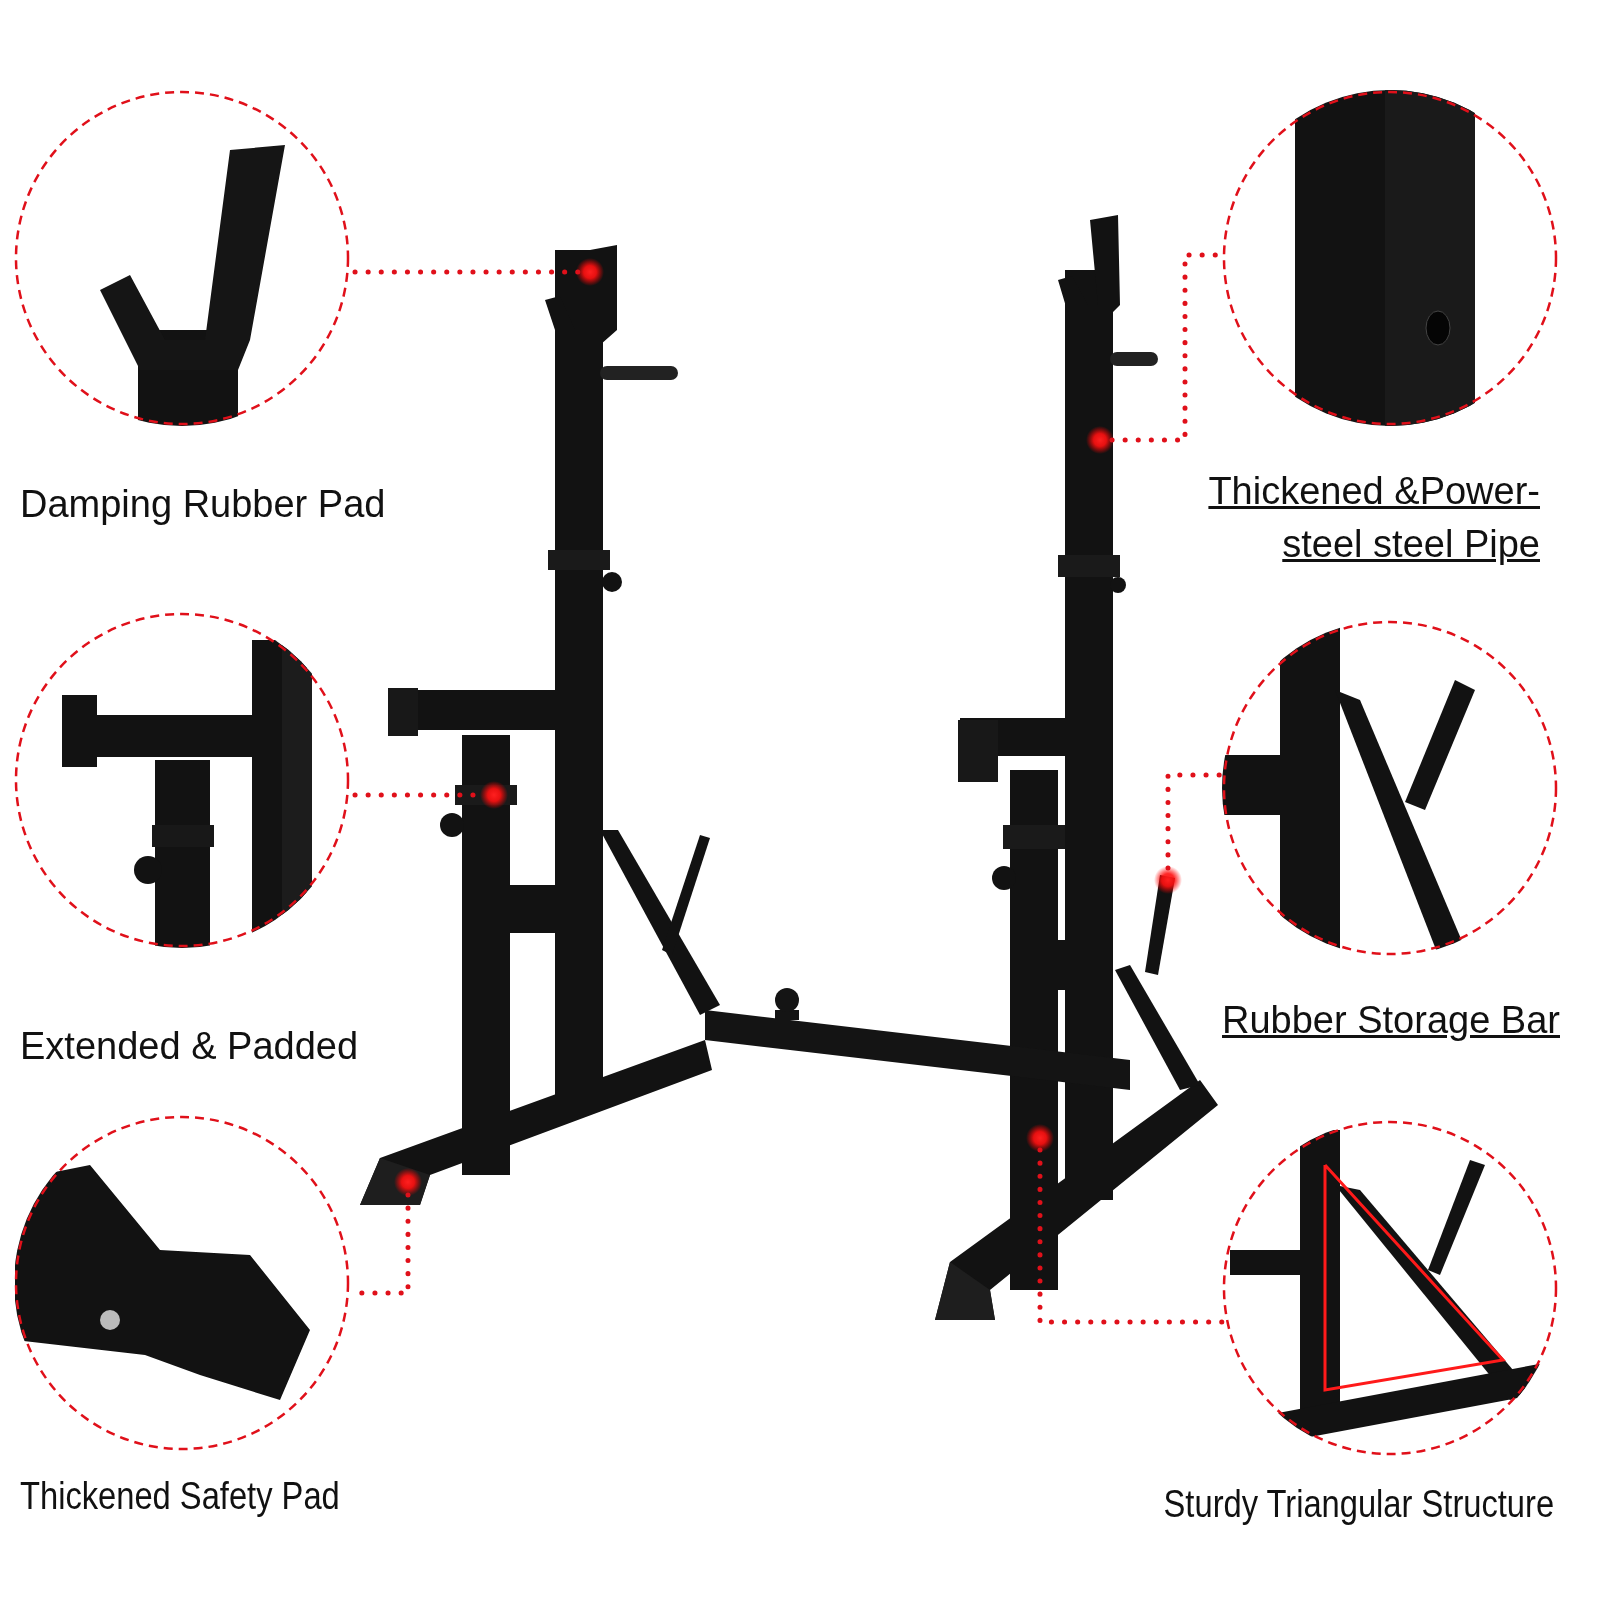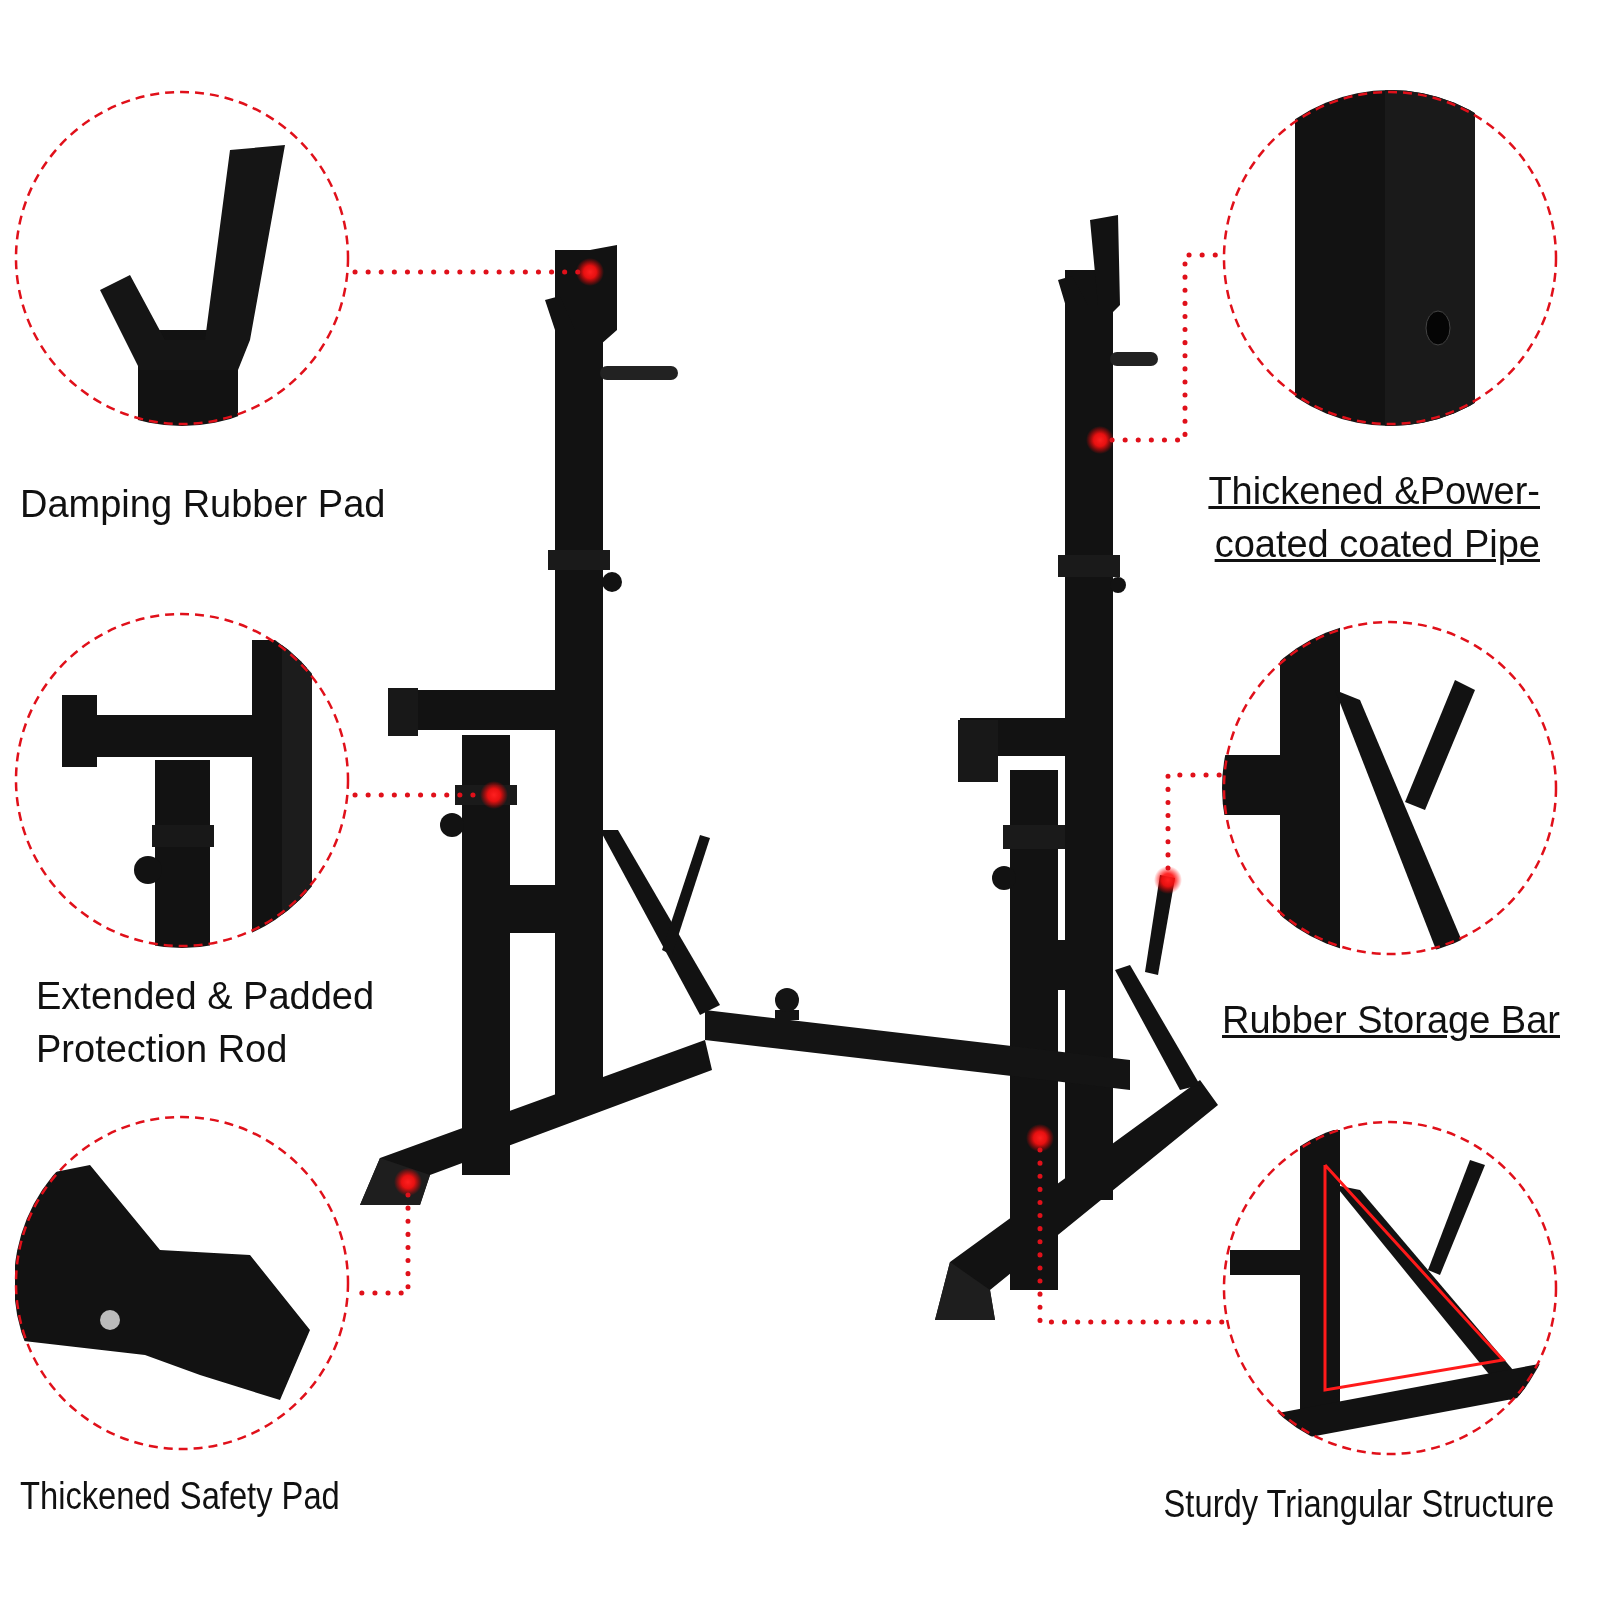--- a/index.html
+++ b/index.html
@@ -158,32 +158,31 @@
       <polygon points="1470,1160 1485,1165 1440,1275 1428,1270"></polygon>
     </g>
     <polyline points="1325,1165 1325,1390 1503,1360 1325,1165" fill="none" stroke="#ff1a1a" stroke-width="3"></polyline>
     <circle cx="1390" cy="1288" r="166" fill="none" stroke="#e0101a" stroke-width="2.5" stroke-dasharray="9 6"></circle>
   </svg>
 
   <div class="label" style="left:20px; top:478px;">
     <div>Damping Rubber Pad</div>
   </div>
 
-  <div class="label" style="left:20px; top:970px;margin-left:16px;">
+  <div class="label" style="left:20px; top:1020px;">
     <div>Extended &amp; Padded</div>
-    <div>Protection Rod</div>
   </div>
 
   <div class="label cond" style="left:20px; top:1470px;">
     <div>Thickened Safety Pad</div>
   </div>
 
   <div class="label right" style="right:60px; top:465px;">
     <div>Thickened &amp;Power-</div>
-    <div style="padding-right:0">coated coated Pipe</div>
+    <div style="padding-right:0">steel steel Pipe</div>
   </div>
 
   <div class="label right" style="right:40px; top:994px;">
     <div>Rubber Storage Bar</div>
   </div>
 
   <div class="label cond r" style="right:46px; top:1478px;">
     <div>Sturdy Triangular Structure</div>
   </div>
 

